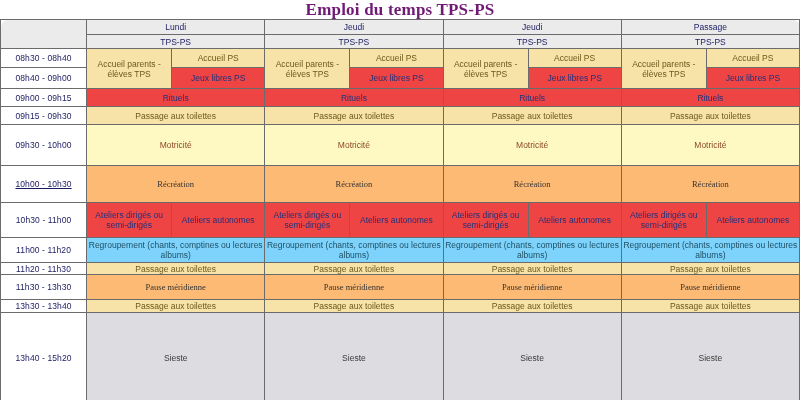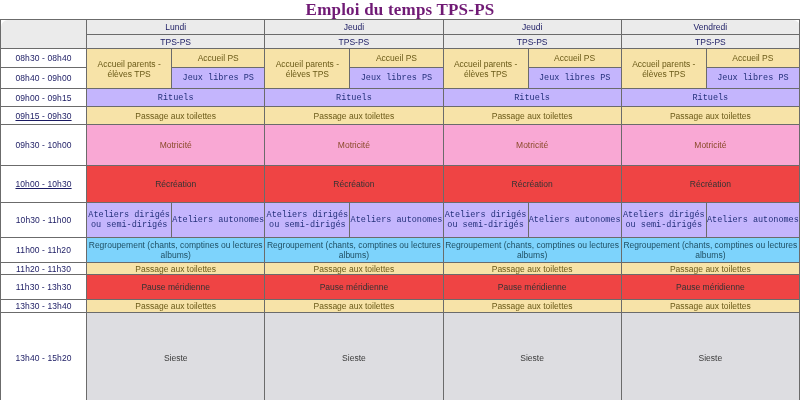--- a/index.html
+++ b/index.html
@@ -72,30 +72,30 @@
     background: #ffffff;
     font-weight: 700;
     font-size: 8.5px;
     color: #1b1b63;
     letter-spacing: .1px;
     margin-top: 15px;
   }
 
   
   .k-yellow { background: #f7e3a8; color: #6a5a18; }
-  .k-blue   { background: #c4b5fd; color: #23307a; font-family: Liberation Mono, monospace; }
-  .k-peach  { background: #f9a8d4; color: #8a4a2a; margin-top: 19px; }
-  .k-white  { background: #ef4444; color: #333333; }
+  .k-blue   { background: #ef4444; color: #23307a; }
+  .k-peach  { background: #fef9c3; color: #8a4a2a; margin-top: 19px; }
+  .k-white  { background: #fdba74; color: #333333; font-family: Liberation Serif, serif; }
   .k-cyan   { background: #7dd3fc; color: #1f4f63; }
   .k-gray   { background: #dddde1; color: #3a3a3a; }
 
   .r-accueil   { height: 18px; }
   .r-accueil2  { height: 20px; }
   .r-rituels   { height: 17px; }
-  .r-toilet1   { height: 17px; text-decoration: underline; }
+  .r-toilet1   { height: 17px; }
   .r-motricite { height: 40px; }
   .r-recre     { height: 36px; text-decoration: underline; }
   .r-ateliers  { height: 34px; }
   .r-regroup   { height: 24px; }
   .r-toilet2   { height: 11px; }
   .r-pause     { height: 24px; }
   .r-toilet3   { height: 12px; }
   .r-sieste    { height: 89px; }
 
   .pad2 { padding: 0 2px; }
@@ -117,21 +117,21 @@
     <col class="c-half">
       <col class="c-halfb">
   </colgroup>
 
   <tbody>
       <tr>
     <td class="hdr-corner" rowspan="2"></td>
     <td class="day-name" colspan="2">Lundi</td>
     <td class="day-name" colspan="2">Jeudi</td>
     <td class="day-name" colspan="2">Jeudi</td>
-    <td class="day-name last" colspan="2">Vendredi</td>
+    <td class="day-name last" colspan="2">Passage</td>
   </tr>
 
   <tr>
     <td class="day-sub" colspan="2">TPS-PS</td>
     <td class="day-sub" colspan="2">TPS-PS</td>
     <td class="day-sub" colspan="2">TPS-PS</td>
     <td class="day-sub" colspan="2">TPS-PS</td>
   </tr>
 
   <tr>

